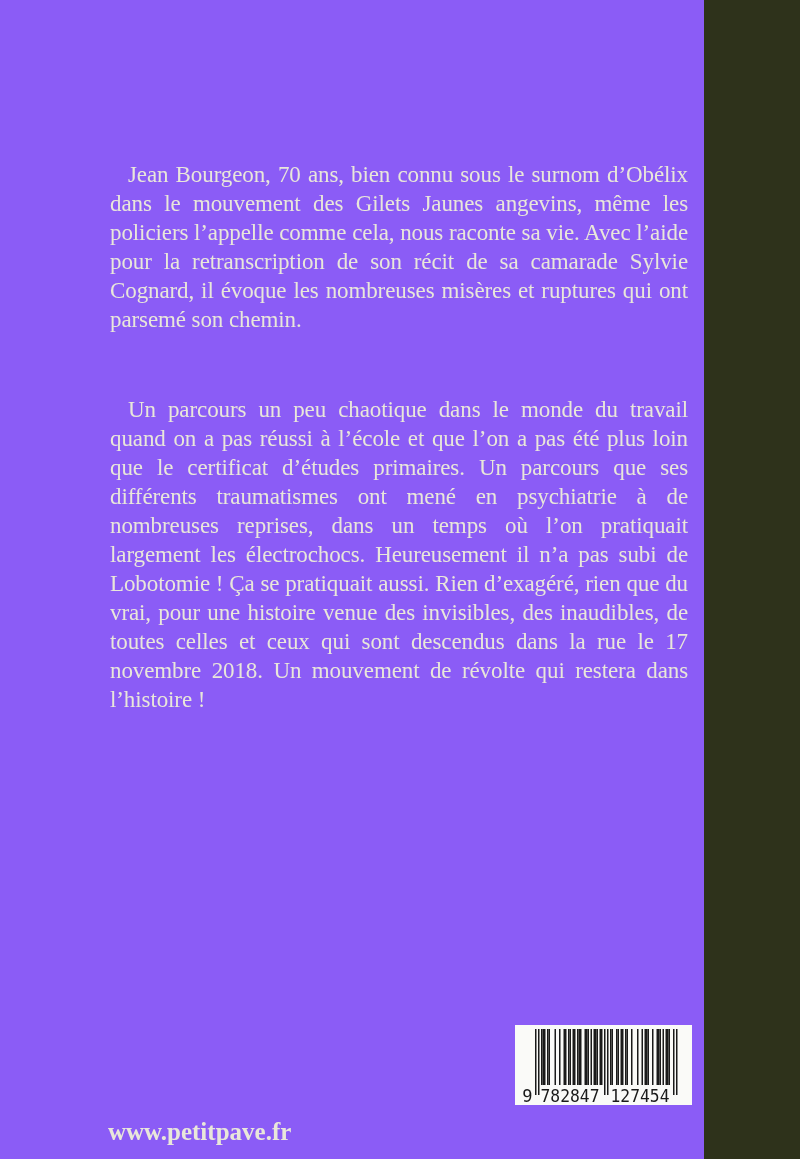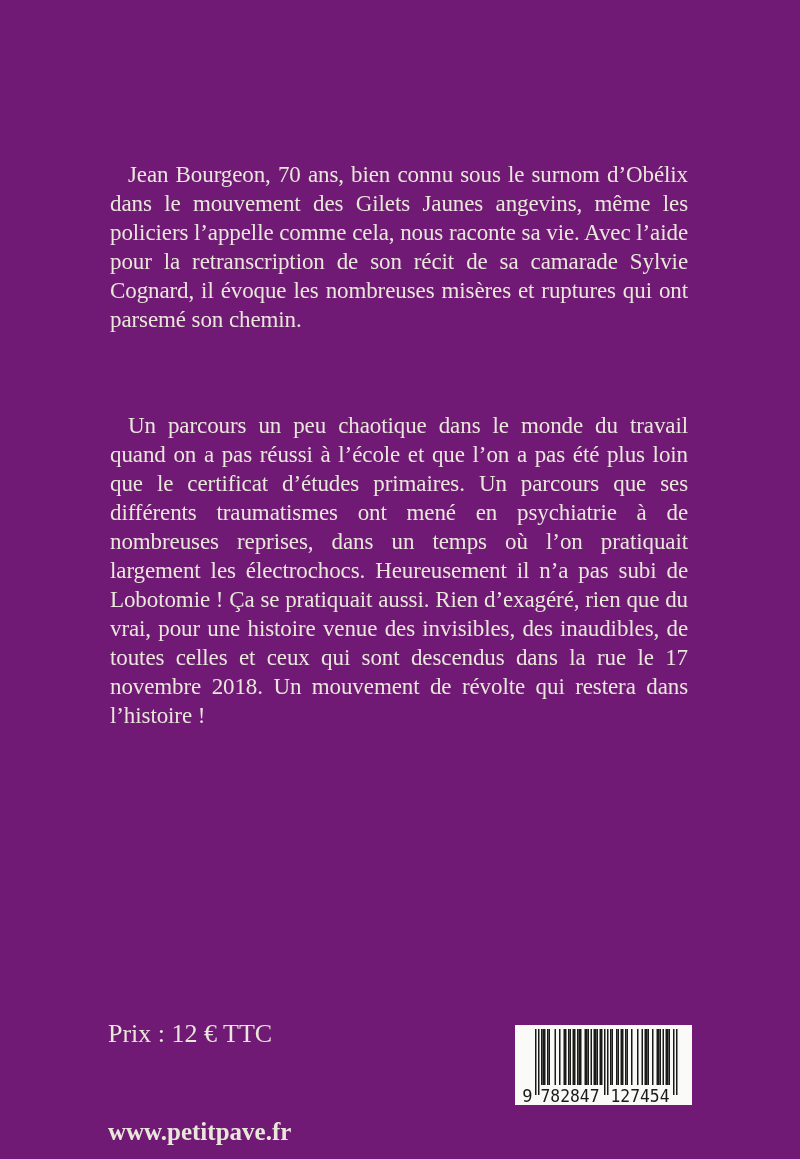--- a/index.html
+++ b/index.html
@@ -2,43 +2,43 @@
 <html><head>
 <meta charset="utf-8">
 <style>
   html, body {
     margin: 0;
     padding: 0;
     background: #2e321b;
   }
   .cover {
     position: relative;
-    width: 800px;
+    width: 704px;
     height: 1159px;
-    background: #701a75;
+    background: #8b5cf6;
     overflow: hidden;
     font-family: "Liberation Serif", serif;
   }
   .text-block {
     position: absolute;
     left: 110px;
     top: 160px;
     width: 578px;
     color: #e9e7da;
   }
   .text-block p {
     margin: 0;
     font-size: 23px;
     line-height: 29px;
     text-align: justify;
     text-indent: 18px;
     letter-spacing: -0.1px;
   }
   .text-block p + p {
-    margin-top: 77px;
+    margin-top: 61px;
   }
   .footer-line {
     position: absolute;
     left: 108px;
     color: #e9e7da;
     white-space: nowrap;
   }
   .price   { top: 1019px; font-size: 26px; }
   .isbn    { top: 1047px; font-size: 21px; }
   .website { top: 1118px; font-size: 25px; font-weight: bold; }
@@ -60,21 +60,20 @@
 </head>
 <body>
 
 <div class="cover">
 
   <div class="text-block">
     <p>Jean Bourgeon, 70 ans, bien connu sous le surnom d’Obélix dans le mouvement des Gilets Jaunes angevins, même les policiers l’appelle comme cela, nous raconte sa vie. Avec l’aide pour la retranscription de son récit de sa camarade Sylvie Cognard, il évoque les nombreuses misères et ruptures qui ont parsemé son chemin.</p>
     <p>Un parcours un peu chaotique dans le monde du travail quand on a pas réussi à l’école et que l’on a pas été plus loin que le certificat d’études primaires. Un parcours que ses différents traumatismes ont mené en psychiatrie à de nombreuses reprises, dans un temps où l’on pratiquait largement les électrochocs. Heureusement il n’a pas subi de Lobotomie ! Ça se pratiquait aussi. Rien d’exagéré, rien que du vrai, pour une histoire venue des invisibles, des inaudibles, de toutes celles et ceux qui sont descendus dans la rue le 17 novembre 2018. Un mouvement de révolte qui restera dans l’histoire !</p>
   </div>
 
-  <div class="footer-line price">Prix : 12 € TTC</div>
 
 
   <div class="footer-line website">www.petitpave.fr</div>
 
   <div class="barcode-box">
     <svg width="177" height="80" viewBox="0 0 177 80" xmlns="http://www.w3.org/2000/svg">
       <g id="bc-bars">
           <rect x="20.00" y="4" width="1.5" height="66" fill="#1a1a1a"></rect>
           <rect x="23.00" y="4" width="1.5" height="66" fill="#1a1a1a"></rect>
           <rect x="26.00" y="4" width="1.5" height="56" fill="#1a1a1a"></rect>

